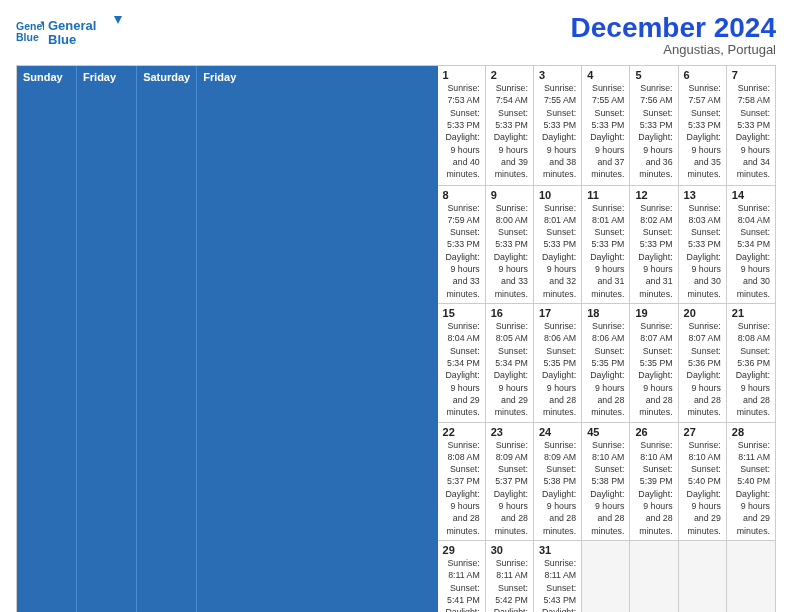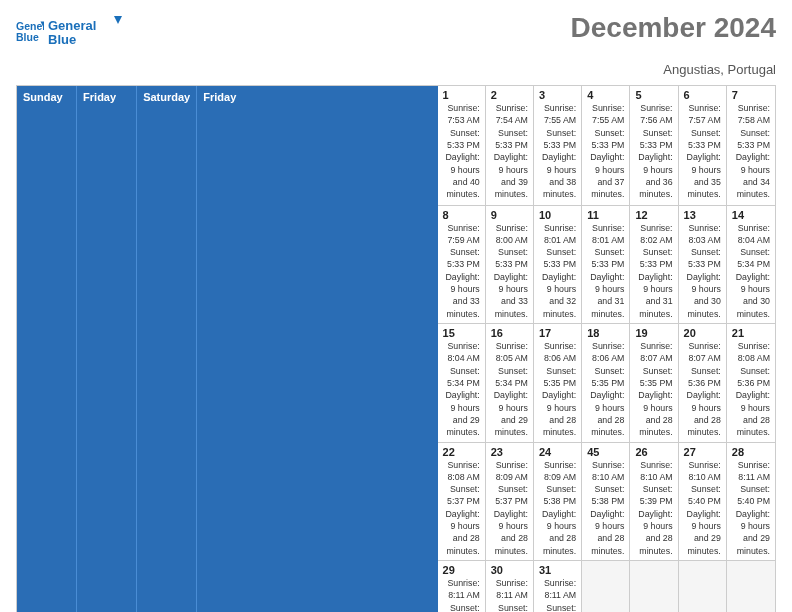--- a/index.html
+++ b/index.html
@@ -31,27 +31,27 @@
     .logo-icon {
       width: 28px;
       height: 28px;
     }
     .title-area {
       text-align: right;
     }
     .month-title {
       font-size: 28px;
       font-weight: bold;
-      color: #737373;
+      color: #1d4ed8;
       line-height: 1;
     }
     .location {
       font-size: 13px;
       color: #555;
-      margin-top: 20px;
+      margin-top: 0;
     }
     .calendar {
       flex: 1;
       display: flex;
       flex-direction: row;
       border: 1px solid #ccc;
     }
     .cal-header {
       display: grid;
       grid-template-columns: repeat(7, 1fr);

